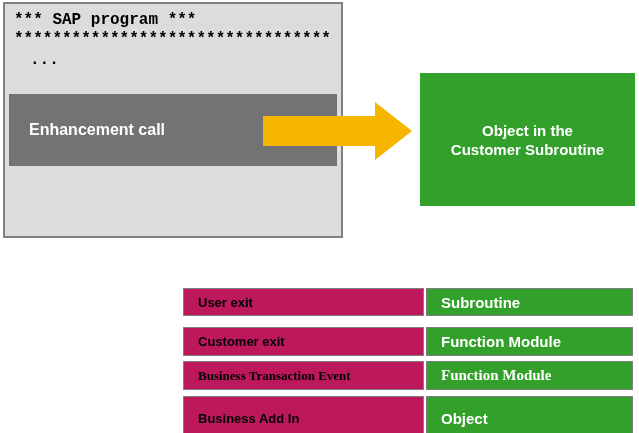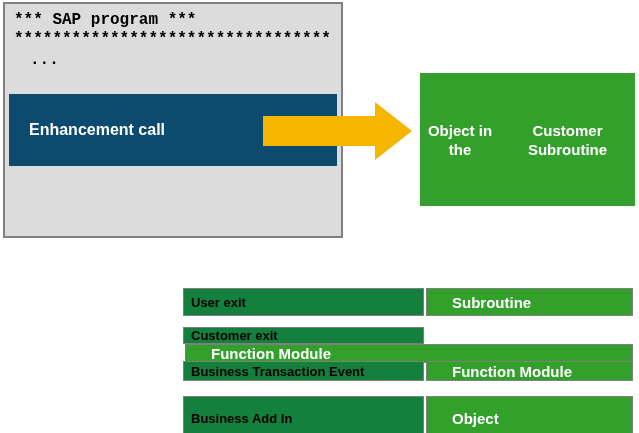--- a/index.html
+++ b/index.html
@@ -32,21 +32,21 @@
     letter-spacing: 0;
   }
   .code-line.l1 { left: 9px;  top: 7px;  }
   .code-line.l2 { left: 9px;  top: 26px; }
   .code-line.l3 { left: 25px; top: 47px; }
 
   .enhancement-bar {
     position: absolute;
     left: 4px; top: 90px;
     width: 328px; height: 72px;
-    background: #0c4a6e;
+    background: #737373;
     display: flex;
     align-items: center;
   }
   .enhancement-bar .label {
     color: #ffffff;
     font-weight: bold;
     font-size: 16px;
     padding-left: 20px;
   }
 
@@ -57,65 +57,65 @@
     width: 150px; height: 62px;
   }
 
   
   .object-box {
     position: absolute;
     left: 420px; top: 73px;
     width: 215px; height: 133px;
     background: #34A02C;
     display: flex;
-    flex-direction: row;
+    flex-direction: column;
     align-items: center;
     justify-content: center;
     text-align: center;
   }
   .object-box .line {
     color: #ffffff;
     font-weight: bold;
     font-size: 15px;
     line-height: 19px;
   }
 
   
   .map-row {
     position: absolute;
     left: 183px;
     width: 450px;
     display: flex;
   }
   .map-row.r1 { top: 288px; height: 28px; }
-  .map-row.r2 { top: 327px; height: 29px; flex-direction: column; }
-  .map-row.r3 { top: 361px; height: 20px; }
+  .map-row.r2 { top: 327px; height: 29px; }
+  .map-row.r3 { top: 361px; height: 29px; font-family: Liberation Serif, serif; }
   .map-row.r4 { top: 396px; height: 45px; }
 
   .cell-left {
     box-sizing: border-box;
     width: 241px;
-    background: #15803d;
+    background: #be185d;
     border: 1px solid #7F7F7F;
     display: flex;
     align-items: center;
-    padding-left: 7px;
+    padding-left: 14px;
     font-weight: bold;
     font-size: 13px;
     color: #000000;
   }
   .cell-right {
     box-sizing: border-box;
     flex: 1;
     margin-left: 2px;
     background: #34A02C;
     border: 1px solid #7F7F7F;
     display: flex;
     align-items: center;
-    padding-left: 25px;
+    padding-left: 14px;
     font-weight: bold;
     font-size: 15px;
     color: #ffffff;
   }
 </style>
 </head>
 <body>
 
 <div class="sap-box">
   <div class="code-line l1">*** SAP program ***</div>

